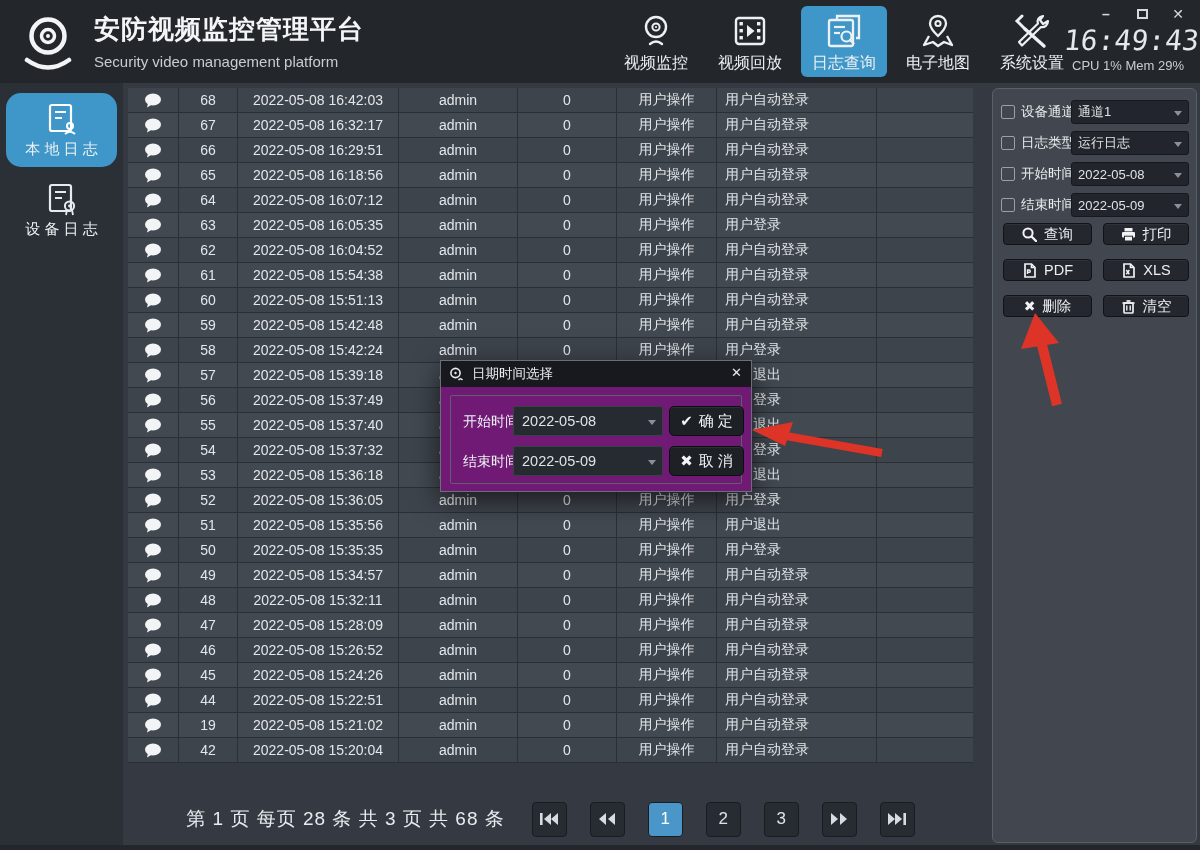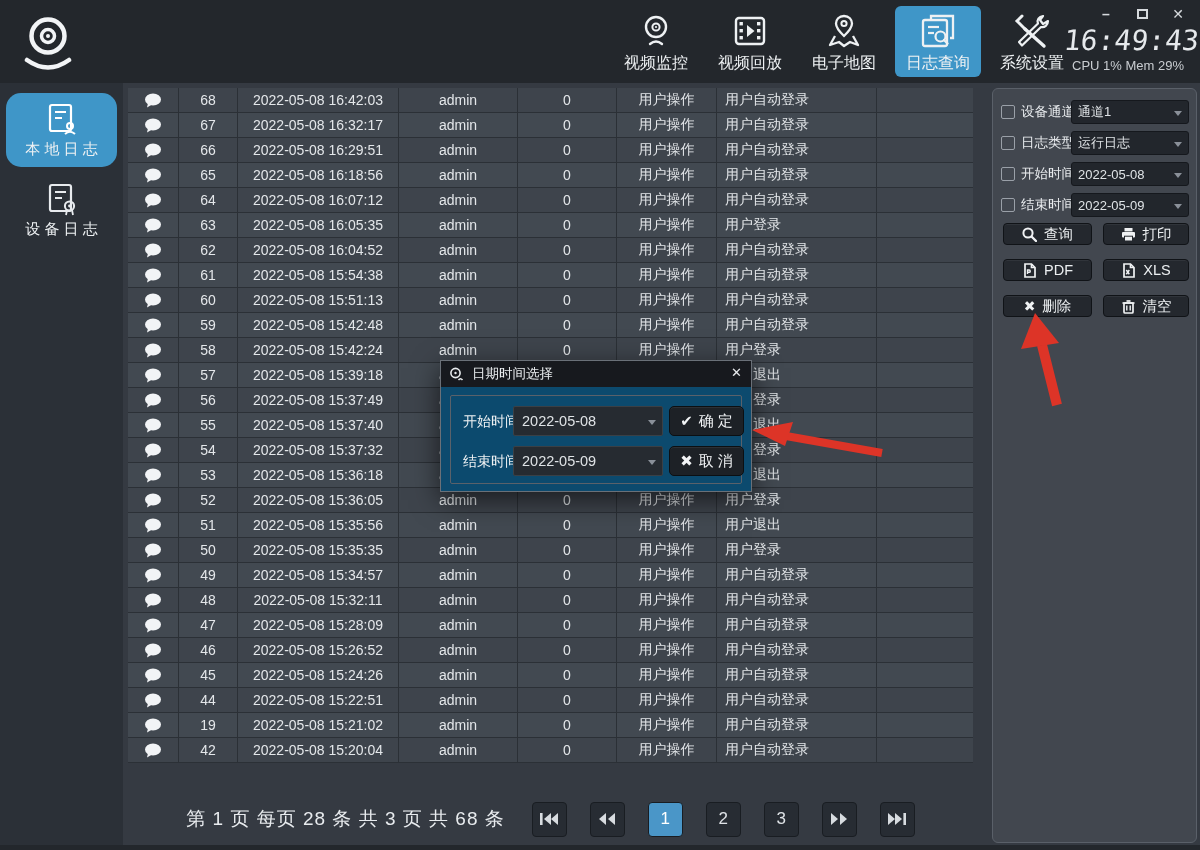--- a/index.html
+++ b/index.html
@@ -77,21 +77,21 @@
 
   .act-btn { position:absolute; height:22px; background:#24282e; border:1px solid #101317;
     border-radius:4px; box-shadow:inset 0 1px 0 rgba(255,255,255,0.06);
     display:flex; align-items:center; justify-content:center; gap:7px;
     color:#eceff1; font-size:14.5px; cursor:pointer; white-space:nowrap; }
   .act-btn svg { width:15px; height:15px; }
   .x-glyph { font-size:14px; font-weight:700; color:#f0f2f4; }
 
   
   #dialog { position:absolute; left:440px; top:360px; width:312px; height:132px;
-    background:#0c4a6e; border:1px solid #6a7078; box-shadow:0 8px 26px rgba(0,0,0,0.6); z-index:30; }
+    background:#701a75; border:1px solid #6a7078; box-shadow:0 8px 26px rgba(0,0,0,0.6); z-index:30; }
   #dialog-titlebar { position:absolute; left:0; top:0; width:100%; height:26px; background:#17191e;
     display:flex; align-items:center; }
   #dialog-titlebar svg { width:15px; height:15px; margin-left:8px; }
   #dialog-title { font-size:13.5px; color:#e8ebee; margin-left:8px; }
   #dialog-close { position:absolute; right:9px; top:4px; font-size:13px; font-weight:700;
     color:#e8ebee; cursor:pointer; }
   #dialog-box { position:absolute; left:9px; top:34px; width:292px; height:89px;
     border:1px solid #5a616a; border-radius:2px; }
   .dlg-label { position:absolute; left:22px; font-size:14px; color:#eef1f3; white-space:nowrap; }
   .dlg-dd { position:absolute; left:72px; width:150px; height:30px; background:#262b31;
@@ -111,20 +111,24 @@
 </head>
 <body>
 
 <div id="topbar">
   <svg id="logo" viewBox="0 0 64 64">
     <circle cx="32" cy="26" r="16.5" fill="none" stroke="#f2f4f6" stroke-width="4.5"></circle>
     <circle cx="32" cy="26" r="6.5" fill="none" stroke="#f2f4f6" stroke-width="3.5"></circle>
     <circle cx="32" cy="26" r="2" fill="#f2f4f6"></circle>
     <path d="M11 50 Q32 65 53 50" fill="none" stroke="#f2f4f6" stroke-width="4.5" stroke-linecap="round"></path>
   </svg>
+  <div id="title-block">
+    <div id="app-title">安防视频监控管理平台</div>
+    <div id="app-subtitle">Security video management platform</div>
+  </div>
 
   <div id="nav">
     <div class="nav-item">
       <svg viewBox="0 0 38 38">
         <circle cx="19" cy="15" r="10" fill="none" stroke="#eef1f3" stroke-width="2.4"></circle>
         <circle cx="19" cy="15" r="3.6" fill="none" stroke="#eef1f3" stroke-width="2"></circle>
         <circle cx="19" cy="15" r="1.1" fill="#eef1f3"></circle>
         <path d="M13 32 Q19 27 25 32" fill="none" stroke="#eef1f3" stroke-width="2.4" stroke-linecap="round"></path>
       </svg>
       <span class="nav-label">视频监控</span>
@@ -135,38 +139,38 @@
         <rect x="8.5" y="10" width="3.4" height="3.4" fill="#eef1f3"></rect>
           <rect x="8.5" y="17" width="3.4" height="3.4" fill="#eef1f3"></rect>
           <rect x="8.5" y="24" width="3.4" height="3.4" fill="#eef1f3"></rect>
         <rect x="26" y="10" width="3.4" height="3.4" fill="#eef1f3"></rect>
           <rect x="26" y="17" width="3.4" height="3.4" fill="#eef1f3"></rect>
           <rect x="26" y="24" width="3.4" height="3.4" fill="#eef1f3"></rect>
         <path d="M16 13 L23.5 19 L16 25 Z" fill="#eef1f3"></path>
       </svg>
       <span class="nav-label">视频回放</span>
     </div>
-    <div class="nav-item">
-      <svg viewBox="0 0 38 38">
-        <path d="M19 4 C14 4 11 7.6 11 11.6 C11 16.5 19 24 19 24 C19 24 27 16.5 27 11.6 C27 7.6 24 4 19 4 Z" fill="none" stroke="#eef1f3" stroke-width="2.3"></path>
-        <circle cx="19" cy="11.5" r="2.6" fill="none" stroke="#eef1f3" stroke-width="2"></circle>
-        <path d="M10 24 L5 33 L14 30 L19 34 L25 30 L33 33 L28 24" fill="none" stroke="#eef1f3" stroke-width="2.3" stroke-linejoin="round"></path>
-      </svg>
-      <span class="nav-label">电子地图</span>
-    </div>
     <div class="nav-item active">
       <svg viewBox="0 0 38 38">
         <path d="M12 7 L12 4 L34 4 L34 26 L31 26" fill="none" stroke="#eef1f3" stroke-width="2.3"></path>
         <rect x="4" y="8" width="24" height="26" rx="2" fill="none" stroke="#eef1f3" stroke-width="2.3"></rect>
         <line x1="9" y1="15" x2="20" y2="15" stroke="#eef1f3" stroke-width="2.2"></line>
         <line x1="9" y1="21" x2="15" y2="21" stroke="#eef1f3" stroke-width="2.2"></line>
         <circle cx="21.5" cy="24.5" r="5" fill="none" stroke="#eef1f3" stroke-width="2.2"></circle>
         <line x1="25" y1="28" x2="28.5" y2="31.5" stroke="#eef1f3" stroke-width="2.4" stroke-linecap="round"></line>
       </svg>
       <span class="nav-label">日志查询</span>
+    </div>
+    <div class="nav-item">
+      <svg viewBox="0 0 38 38">
+        <path d="M19 4 C14 4 11 7.6 11 11.6 C11 16.5 19 24 19 24 C19 24 27 16.5 27 11.6 C27 7.6 24 4 19 4 Z" fill="none" stroke="#eef1f3" stroke-width="2.3"></path>
+        <circle cx="19" cy="11.5" r="2.6" fill="none" stroke="#eef1f3" stroke-width="2"></circle>
+        <path d="M10 24 L5 33 L14 30 L19 34 L25 30 L33 33 L28 24" fill="none" stroke="#eef1f3" stroke-width="2.3" stroke-linejoin="round"></path>
+      </svg>
+      <span class="nav-label">电子地图</span>
     </div>
     <div class="nav-item">
       <svg viewBox="0 0 38 38">
         <path d="M9 4 L4 9 L12 17" fill="none" stroke="#eef1f3" stroke-width="3" stroke-linecap="round"></path>
         <line x1="12" y1="17" x2="31" y2="34" stroke="#eef1f3" stroke-width="3.4" stroke-linecap="round"></line>
         <path d="M30 4 C26 4.5 23.5 8 25 11.5 L6 30 L9 33.5 L28 15 C31.5 16 35 13 35 9 L30 12 L27 8 Z" fill="none" stroke="#eef1f3" stroke-width="2.2" stroke-linejoin="round"></path>
       </svg>
       <span class="nav-label">系统设置</span>
     </div>
   </div>

